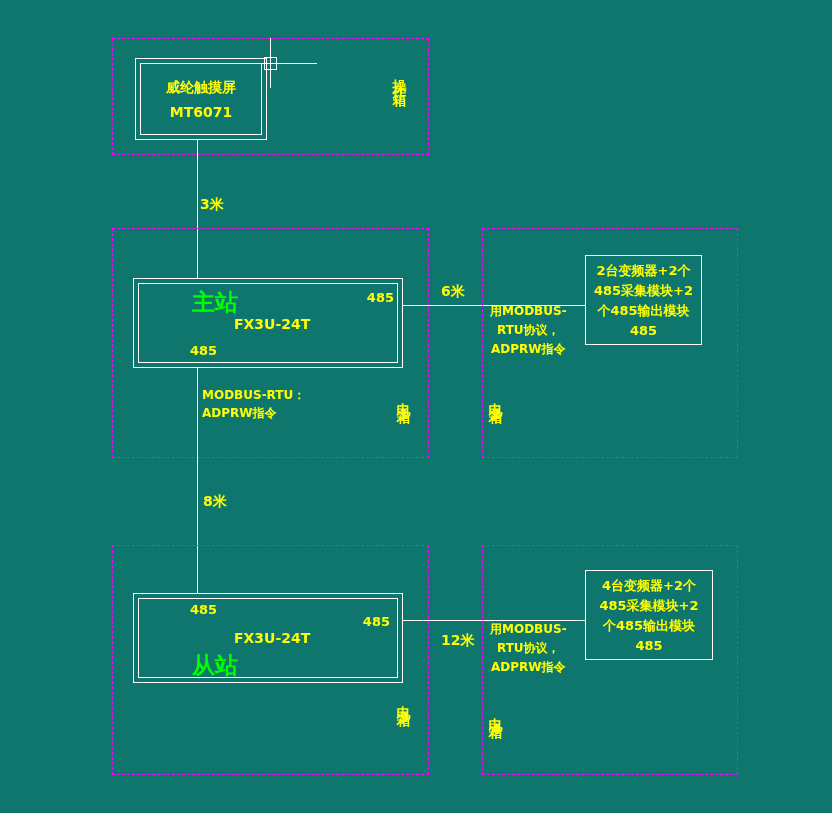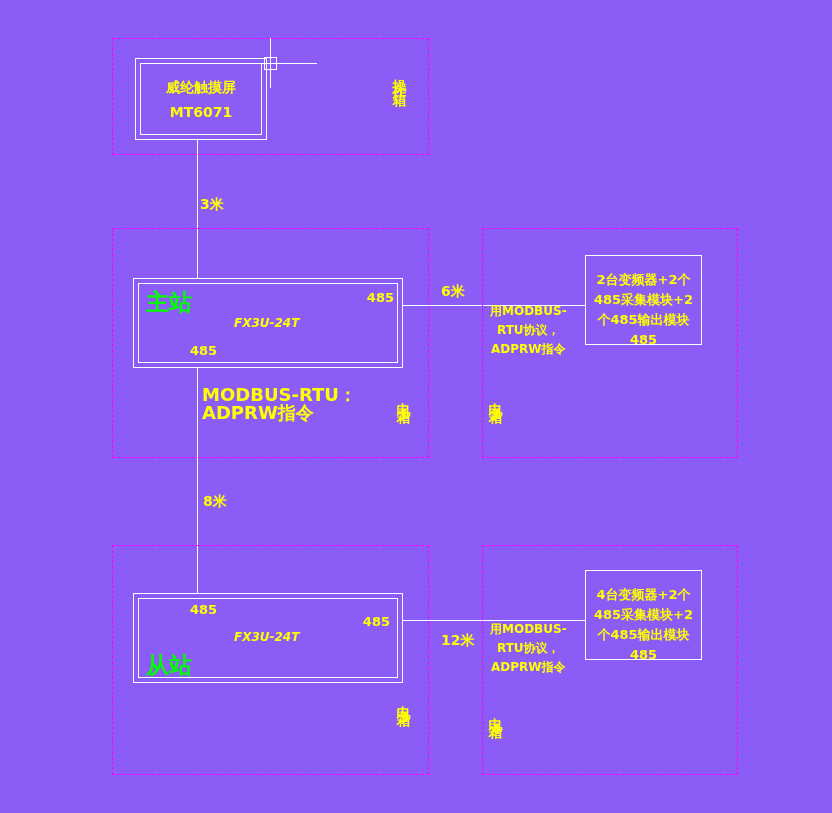--- a/index.html
+++ b/index.html
@@ -4,45 +4,45 @@
 <style>
   * { margin:0; padding:0; box-sizing:border-box; }
   html,body { background:#000; }
   body {
     font-family:"DejaVu Sans","Liberation Sans",sans-serif;
     font-weight:bold;
   }
   .canvas {
     position:relative;
     width:832px; height:813px;
-    background:#8b5cf6;
+    background:#0f766e;
     overflow:hidden;
   }
   .abs { position:absolute; }
   .dashed { border:1px dashed #ff00ff; }
   .solid  { border:1px solid #ffffff; }
   .inner  { position:absolute; inset:4px; border:1px solid #ffffff; }
   .yel { color:#ffff00; }
-  .grn { color:#00ff00; }
+  .grn { color:#00ff00;margin-left:46px; }
   .hline { background:#ffffff; height:1px; }
   .vline { background:#ffffff; width:1px; }
   .vtext {
     writing-mode:vertical-rl;
     text-orientation:upright;
     letter-spacing:7px;
     font-size:14px;
     line-height:16px;
   }
-  .f12 { font-size:12px;font-style:italic; }
+  .f12 { font-size:14px; }
   .f13 { font-size:13px; }
   .f14 { font-size:14px; }
   .f23 { font-size:23px; }
   .note { line-height:19px; font-size:12px;text-align:center; }
   .hmi-box { display:flex; flex-direction:column; align-items:center; justify-content:center; gap:7px; }
-  .dev-box { display:flex; flex-direction:column; align-items:center; padding-top:14px; font-size:13px; line-height:20px; text-align:center; }
+  .dev-box { display:flex; flex-direction:column; align-items:center; padding-top:5px; font-size:13px; line-height:20px; text-align:center; }
 </style>
 </head>
 <body>
 
 <div class="canvas">
 
   <div class="abs dashed" style="left:112px;top:38px;width:317px;height:117px"></div>
 
   <div class="abs vtext yel" style="left:392px;top:68px">操作箱</div>
 
@@ -63,21 +63,21 @@
   <div class="abs vtext yel" style="left:396px;top:392px">电箱1</div>
 
   <div class="abs solid" style="left:133px;top:278px;width:270px;height:90px">
     <div class="inner"></div>
     <div class="abs grn f23" style="left:12px;top:8px">主站</div>
     <div class="abs yel f12" style="left:100px;top:37px">FX3U-24T</div>
     <div class="abs yel f13" style="left:56px;top:64px">485</div>
     <div class="abs yel f13" style="right:8px;top:11px">485</div>
   </div>
 
-  <div class="abs yel" style="left:202px;top:386px;font-size:18px;line-height:18px">
+  <div class="abs yel" style="left:202px;top:386px;font-size:12px;line-height:18px">
     <div>MODBUS-RTU：</div>
     <div>ADPRW指令</div>
   </div>
 
   <div class="abs hline" style="left:403px;top:305px;width:182px"></div>
   <div class="abs yel f14" style="left:441px;top:283px">6米</div>
   <div class="abs yel note" style="left:490px;top:302px">
     <div>用MODBUS-</div>
     <div>RTU协议，</div>
     <div>ADPRW指令</div>
@@ -111,20 +111,20 @@
   <div class="abs yel f14" style="left:441px;top:632px">12米</div>
   <div class="abs yel note" style="left:490px;top:620px">
     <div>用MODBUS-</div>
     <div>RTU协议，</div>
     <div>ADPRW指令</div>
   </div>
 
   <div class="abs dashed" style="left:482px;top:545px;width:256px;height:230px"></div>
   <div class="abs vtext yel" style="left:488px;top:707px">电箱4</div>
 
-  <div class="abs solid dev-box yel" style="left:585px;top:570px;width:117px;height:90px">
+  <div class="abs solid dev-box yel" style="left:585px;top:570px;width:128px;height:90px">
     <div>4台变频器+2个</div>
     <div>485采集模块+2</div>
     <div>个485输出模块</div>
     <div>485</div>
   </div>
 
 </div>
 
 </body></html>

